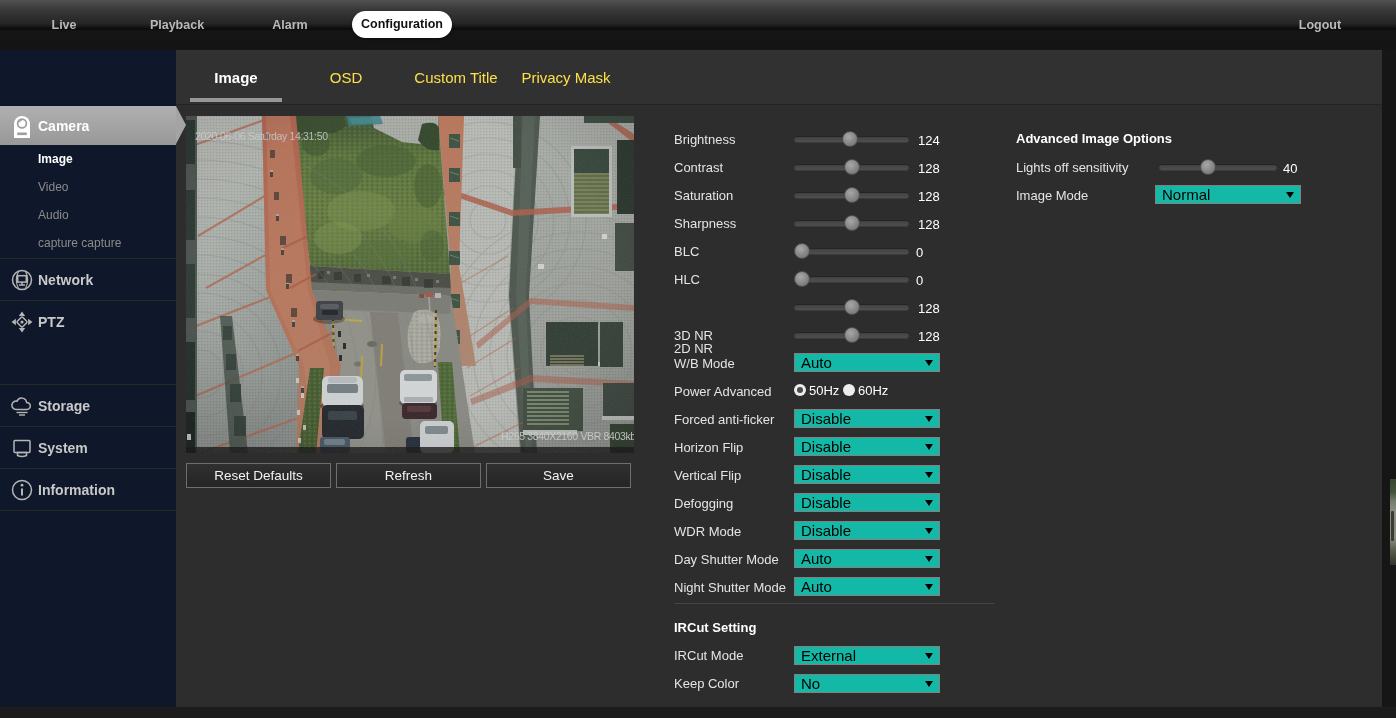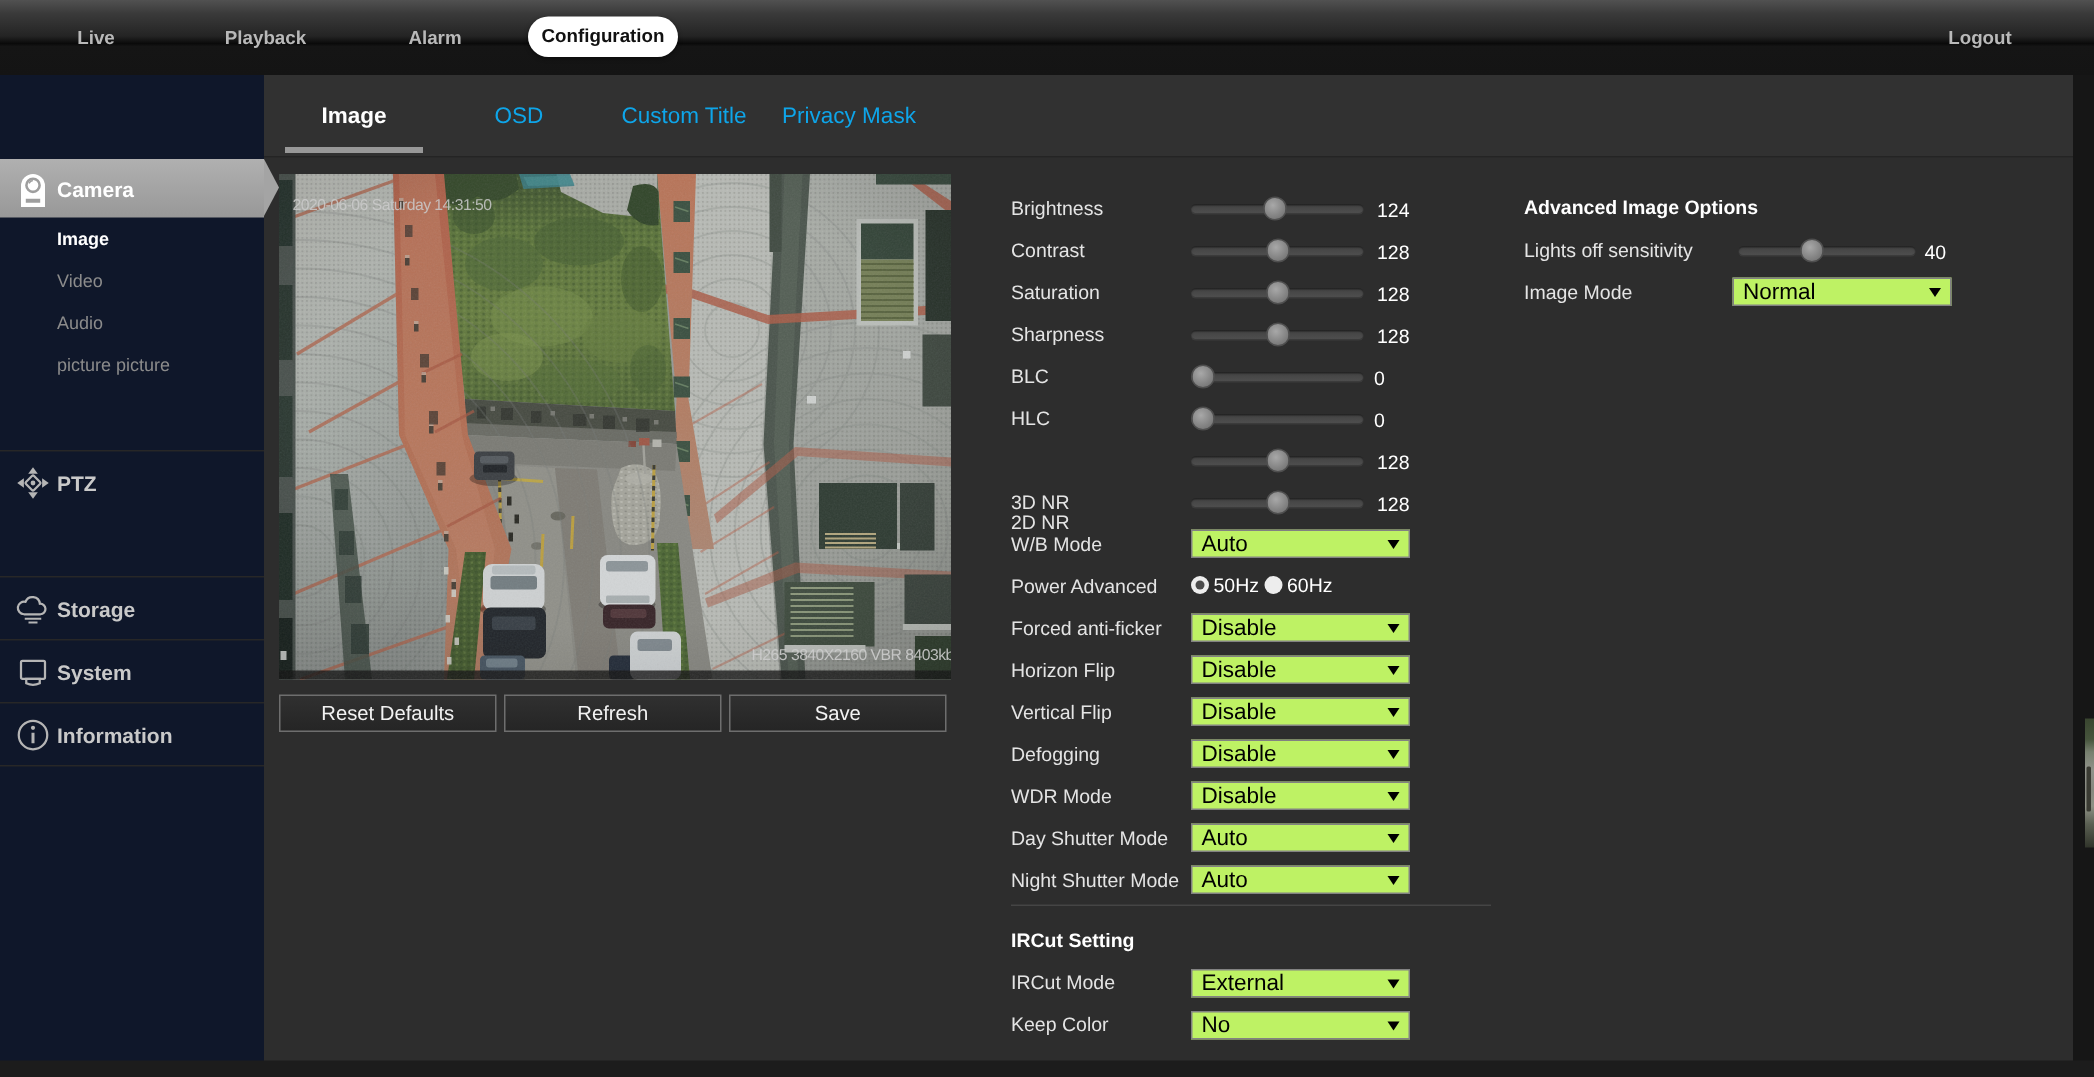--- a/index.html
+++ b/index.html
@@ -10,21 +10,21 @@
   
   #topbar { position:absolute; left:0; top:0; width:1396px; height:50px;
     background:linear-gradient(180deg,#515151 0%,#3a3a3a 18%,#242424 48%,#0a0a0a 58%,#151515 62%,#141414 100%); }
   .topitem { position:absolute; top:18px; transform:translateX(-50%); color:#b9b9b9; font-size:12.5px; font-weight:bold; }
   #cfgpill { position:absolute; left:352px; top:11px; width:100px; height:27px; background:#fff; border-radius:14px;
     color:#111; font-size:12.5px; font-weight:bold; text-align:center; line-height:27px;
     box-shadow:0 1px 3px rgba(0,0,0,.5); }
 
   
   #tabbar { position:absolute; left:176px; top:50px; width:1206px; height:55px; background:#313131; border-bottom:1px solid #242424; }
-  .tab { position:absolute; top:19px; transform:translateX(-50%); color:#0ea5e9; font-size:15px; }
+  .tab { position:absolute; top:19px; transform:translateX(-50%); color:#fde047; font-size:15px; }
   .tab.sel { color:#fff; font-weight:bold; }
   #tabline { position:absolute; left:14px; top:48px; width:92px; height:4px; background:#989898; }
 
   
   #rstrip { position:absolute; left:1382px; top:50px; width:14px; height:668px; background:#161616; }
   #sliver { position:absolute; left:1390px; top:479px; width:6px; height:86px;
     background:linear-gradient(180deg,#39452f 0%,#46543c 16%,#77806f 26%,#90928a 40%,#86887f 55%,#8d9084 68%,#5a5f52 82%,#30342a 100%); }
   #sliverfig { position:absolute; left:1391px; top:511px; width:3px; height:30px; background:#3a3b33; border-radius:1px; }
 
   
@@ -46,21 +46,21 @@
   .btn { position:absolute; top:463px; width:145px; height:25px; background:linear-gradient(180deg,#303030,#252525);
     border:1px solid #6e6e6e; color:#f2f2f2; font-size:13.5px; text-align:center; line-height:23px; }
 
   .flabel { position:absolute; transform:translateY(-50%); color:#e4e4e4; font-size:13px; }
   .fvalue { position:absolute; transform:translateY(-50%); color:#fff; font-size:13px; }
   .bold { font-weight:bold; color:#fff; }
   .track { position:absolute; height:6px; border-radius:3px; background:linear-gradient(180deg,#424242,#4e4e4e); box-shadow:0 1px 0 rgba(255,255,255,.07), inset 0 1px 1px rgba(0,0,0,.5); }
   .thumb { position:absolute; width:16px; height:16px; border-radius:50%;
     background:radial-gradient(circle at 40% 35%, #a8a8a8, #7c7c7c 70%, #6a6a6a 100%); border:1px solid #4f4f4f; }
   .sel { }
-  .dd { position:absolute; width:146px; height:19px; background:#bef264; border:1px solid #828282; color:#000;
+  .dd { position:absolute; width:146px; height:19px; background:#14b8a6; border:1px solid #828282; color:#000;
     font-size:15px; line-height:17px; padding-left:6px; }
   .dd:after { content:""; position:absolute; right:6px; top:6px; width:0; height:0;
     border-left:4.5px solid transparent; border-right:4.5px solid transparent; border-top:6px solid #000; }
   .radio { position:absolute; width:12px; height:12px; border-radius:50%; background:#ededed; }
   .radio.on:after { content:""; position:absolute; left:3px; top:3px; width:6px; height:6px; border-radius:50%; background:#4b4b4b; }
   #divider { position:absolute; left:674px; top:603px; width:320px; height:1px; background:#454545; }
   #footstrip { position:absolute; left:0px; top:707px; width:1396px; height:11px; background:#1c1c1c; }
 </style>
 </head>
 <body>
@@ -92,22 +92,33 @@
     <div id="camarrow"></div>
     <svg class="abs" style="left:10px; top:62px;" width="24" height="27" viewBox="0 0 24 27">
       <path d="M4 26 V12 a8 8 0 0 1 16 0 V26 Z" fill="#ffffff"></path>
       <circle cx="12" cy="11.5" r="4.4" fill="#ffffff" stroke="#9e9e9e" stroke-width="1.7"></circle>
       <path d="M9.3 10.2 a3.4 3.4 0 0 1 2.6 -1.9" fill="none" stroke="#9e9e9e" stroke-width="1.1"></path>
       <line x1="7.2" y1="21.8" x2="16.8" y2="21.8" stroke="#9e9e9e" stroke-width="2.6"></line>
     </svg>
     <span class="subitem sel" style="top:109px;">Image</span>
     <span class="subitem" style="top:137px;">Video</span>
     <span class="subitem" style="top:165px;">Audio</span>
-    <span class="subitem" style="top:193px;">picture picture</span>
-
+    <span class="subitem" style="top:193px;">capture capture</span>
+
+    <div class="navitem" style="top:208px;">
+      <svg width="26" height="26" viewBox="0 0 26 26">
+          <g fill="none" stroke="#b5b5b5" stroke-width="1.5">
+        <circle cx="13" cy="13" r="9.5"></circle>
+        <path d="M9.5 4.6 c-2.6 5 -2.6 11.8 0 16.8 M16.5 4.6 c2.6 5 2.6 11.8 0 16.8" stroke-width="1.1"></path>
+        <rect x="8.7" y="8.7" width="8.6" height="6.4" stroke-width="1.5"></rect>
+        <path d="M13 15.1 v2.6 M10 17.9 h6"></path>
+      </g>
+        </svg>
+      <span class="txt">Network</span>
+    </div>
     <div class="navitem" style="top:250px;">
       <svg width="26" height="26" viewBox="0 0 26 26">
           <g fill="#b5b5b5" stroke="none">
         <path d="M13 2.5 l3.2 4.4 h-6.4 Z"></path>
         <path d="M13 23.5 l3.2 -4.4 h-6.4 Z"></path>
         <path d="M2.5 13 l4.4 -3.2 v6.4 Z"></path>
         <path d="M23.5 13 l-4.4 -3.2 v6.4 Z"></path>
         <rect x="9.2" y="9.2" width="7.6" height="7.6" rx="1" transform="rotate(45 13 13)" fill="none" stroke="#b5b5b5" stroke-width="1.5"></rect>
         <circle cx="13" cy="13" r="1.6"></circle>
       </g>

